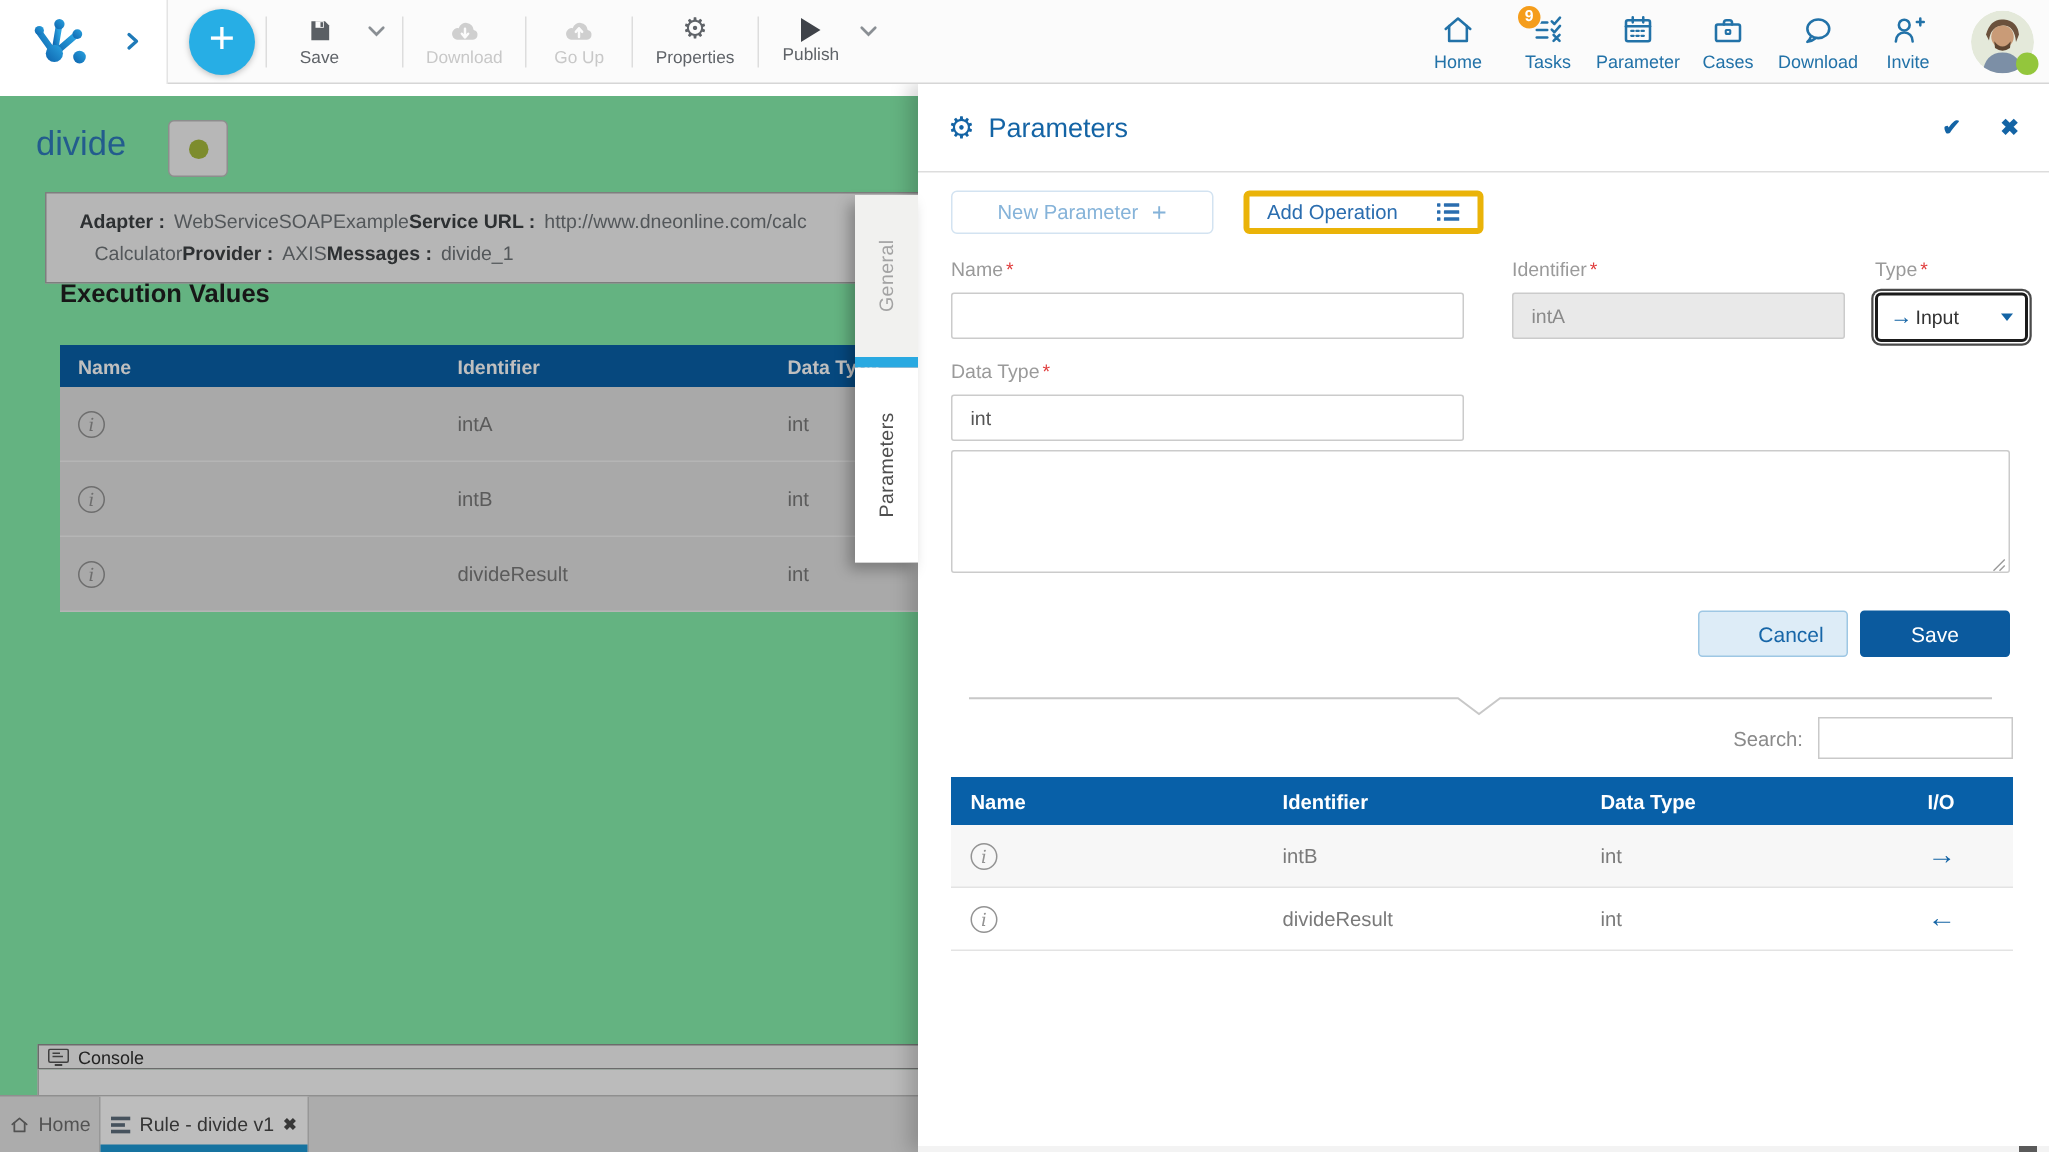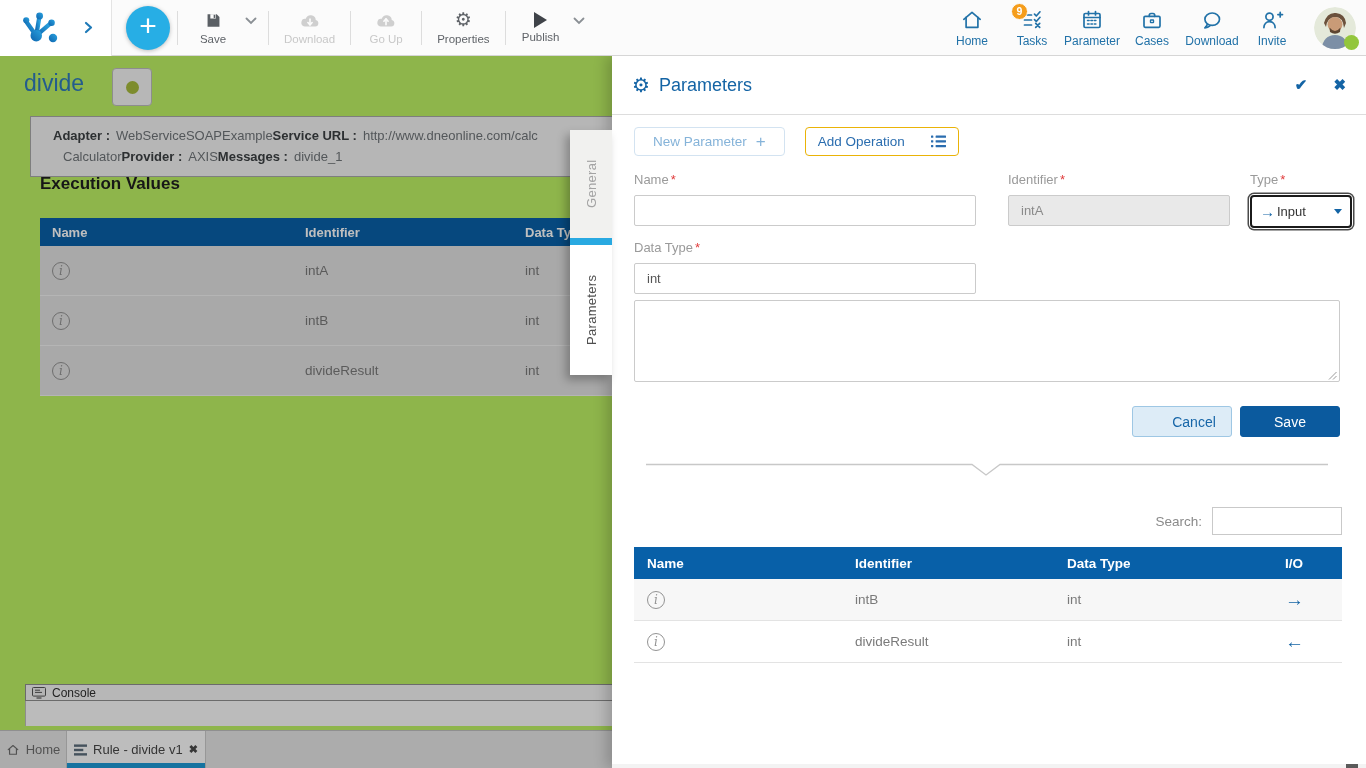--- a/index.html
+++ b/index.html
@@ -31,21 +31,21 @@
   .nav-item .lbl { font-size:12px; color:#2272a8; white-space:nowrap; }
   .badge { position:absolute; top:-5px; left:9px; width:17px; height:17px; border-radius:50%;
            background:#f59d1b; color:#fff; font-size:10.5px; font-weight:bold;
            display:flex; align-items:center; justify-content:center; border:1px solid #fbfbfb; }
   .avatar { width:42px; height:42px; border-radius:50%; overflow:hidden; margin-left:8px; position:relative; cursor:pointer; }
   .avatar-wrap { position:relative; margin-left:4px; }
   .presence { position:absolute; bottom:-1px; right:-3px; width:15px; height:15px; border-radius:50%;
               background:#93c63c; z-index:2; }
 
   
-  .stage { position:absolute; top:52px; left:0; width:612px; bottom:0; background:#bef264;
+  .stage { position:absolute; top:64px; left:0; width:612px; bottom:0; background:#86efac;
            overflow:hidden; z-index:1; }
   .dim { position:absolute; inset:0; background:rgba(0,0,0,.25); z-index:10; }
   .page-title { position:absolute; top:18px; left:24px; font-size:23px; color:#2f7bbd; }
   .status-box { position:absolute; top:16px; left:112px; width:40px; height:38px;
                 border:1px solid #bdbdbd; border-radius:4px; background:#f4f4f4;
                 display:flex; align-items:center; justify-content:center; cursor:pointer; }
   .status-dot { width:13px; height:13px; border-radius:50%; background:#a7bb3d; }
   .adapter { position:absolute; top:64px; left:30px; width:600px; height:61px;
              border:1px solid #a8a8a8; background:#f3f3f3; padding:8px 0 0 22px;
              font-size:13px; line-height:21px; color:#6f7478; white-space:nowrap; }
@@ -89,24 +89,24 @@
   
   .panel { position:absolute; top:56px; left:612px; right:0; bottom:0; background:#fff; z-index:20;
            box-shadow:-6px 0 12px rgba(0,0,0,.18); }
   .panel-header { height:59px; border-bottom:1px solid #ddd; display:flex; align-items:center; padding:0 20px; }
   .p-gear { color:#1464a5; font-size:20px; margin-right:9px; }
   .panel-title { color:#1464a5; font-size:18px; }
   .panel-acts { margin-left:auto; display:flex; gap:26px; }
   .act { color:#1464a5; font-weight:bold; font-size:15px; cursor:pointer; }
   .panel-body { padding:12px 22px 0; }
   .actions-row { display:flex; gap:20px; margin-bottom:16px; }
-  .btn-new { height:29px; padding:0 18px; border:1px solid #d3e3f1; border-radius:4px; background:#fff;
+  .btn-new { height:29px; padding:0 30px; border:1px solid #d3e3f1; border-radius:4px; background:#fff;
              color:#85b3d9; font-size:13.5px; display:flex; align-items:center; gap:9px; cursor:pointer; }
   .btn-new .plus { font-size:17px; }
-  .btn-addop { height:29px; padding:0 12px; border:1px solid #eab308; border-radius:4px; background:#fff;
+  .btn-addop { height:29px; padding:0 12px; border:4px solid #eab308; border-radius:4px; background:#fff;
                color:#2a6daf; font-size:13.5px; display:flex; align-items:center; gap:26px; cursor:pointer; }
   .form-row { display:flex; }
   .f-col { display:flex; flex-direction:column; }
   .f-label { font-size:13px; color:#9a9a9a; margin-bottom:8px; }
   .req { color:#e03c3c; margin-left:2px; }
   .f-input { height:31px; border:1px solid #cbcbcb; border-radius:2px; padding:0 12px; font-size:13px;
              color:#555; font-family:inherit; background:#fff; }
   .f-input.disabled { background:#e9e9e9; color:#8a8a8a; }
   .w-name { width:342px; } .w-id { width:222px; }
   .gap32 { margin-right:32px; } .gap20 { margin-right:20px; }
@@ -120,21 +120,21 @@
   .desc-wrap { position:relative; width:706px; margin-top:6px; }
   .desc { width:706px; height:82px; border:1px solid #cbcbcb; border-radius:2px; resize:none;
           font-family:inherit; font-size:13px; color:#555; padding:8px 12px; }
   .grip { position:absolute; right:3px; bottom:6px; pointer-events:none; }
   .form-btns { display:flex; justify-content:flex-end; gap:8px; margin-top:20px; width:706px; }
   .btn-cancel { width:100px; height:31px; background:#ddecf7; border:1px solid #9ec7e4; border-radius:3px;
                 color:#1766a8; font-size:14px; cursor:pointer; font-family:inherit;padding-left:24px; }
   .btn-save { width:100px; height:31px; background:#0b5a9e; border:1px solid #0b5a9e; border-radius:3px;
               color:#fff; font-size:14px; cursor:pointer; font-family:inherit; }
   .divider-wrap { margin-top:26px; width:706px; cursor:pointer; }
-  .search-row { display:flex; justify-content:flex-end; align-items:center; gap:10px; margin-top:30px; width:708px; }
+  .search-row { display:flex; justify-content:flex-end; align-items:center; gap:10px; margin-top:0; width:708px; }
   .search-lbl { font-size:13.5px; color:#8a8a8a; }
   .search-input { width:130px; height:28px; border:1px solid #c9c9c9; padding:0 8px; font-size:13px;
                   font-family:inherit; color:#555; }
   .ptable { width:708px; margin-top:12px; font-size:13.5px; }
   .ptable .hd { display:grid; grid-template-columns:221px 212px 218px 1fr; background:#0860a8; color:#fff;
                 font-weight:bold; height:32px; align-items:center; }
   .ptable .hd .c1 { padding-left:13px; }
   .ptable .row { display:grid; grid-template-columns:221px 212px 218px 1fr; height:42px; align-items:center;
                  color:#7a7a7a; border-bottom:1px solid #e3e3e3; cursor:pointer; }
   .row-odd { background:#f7f7f7; } .row-even { background:#fff; }

